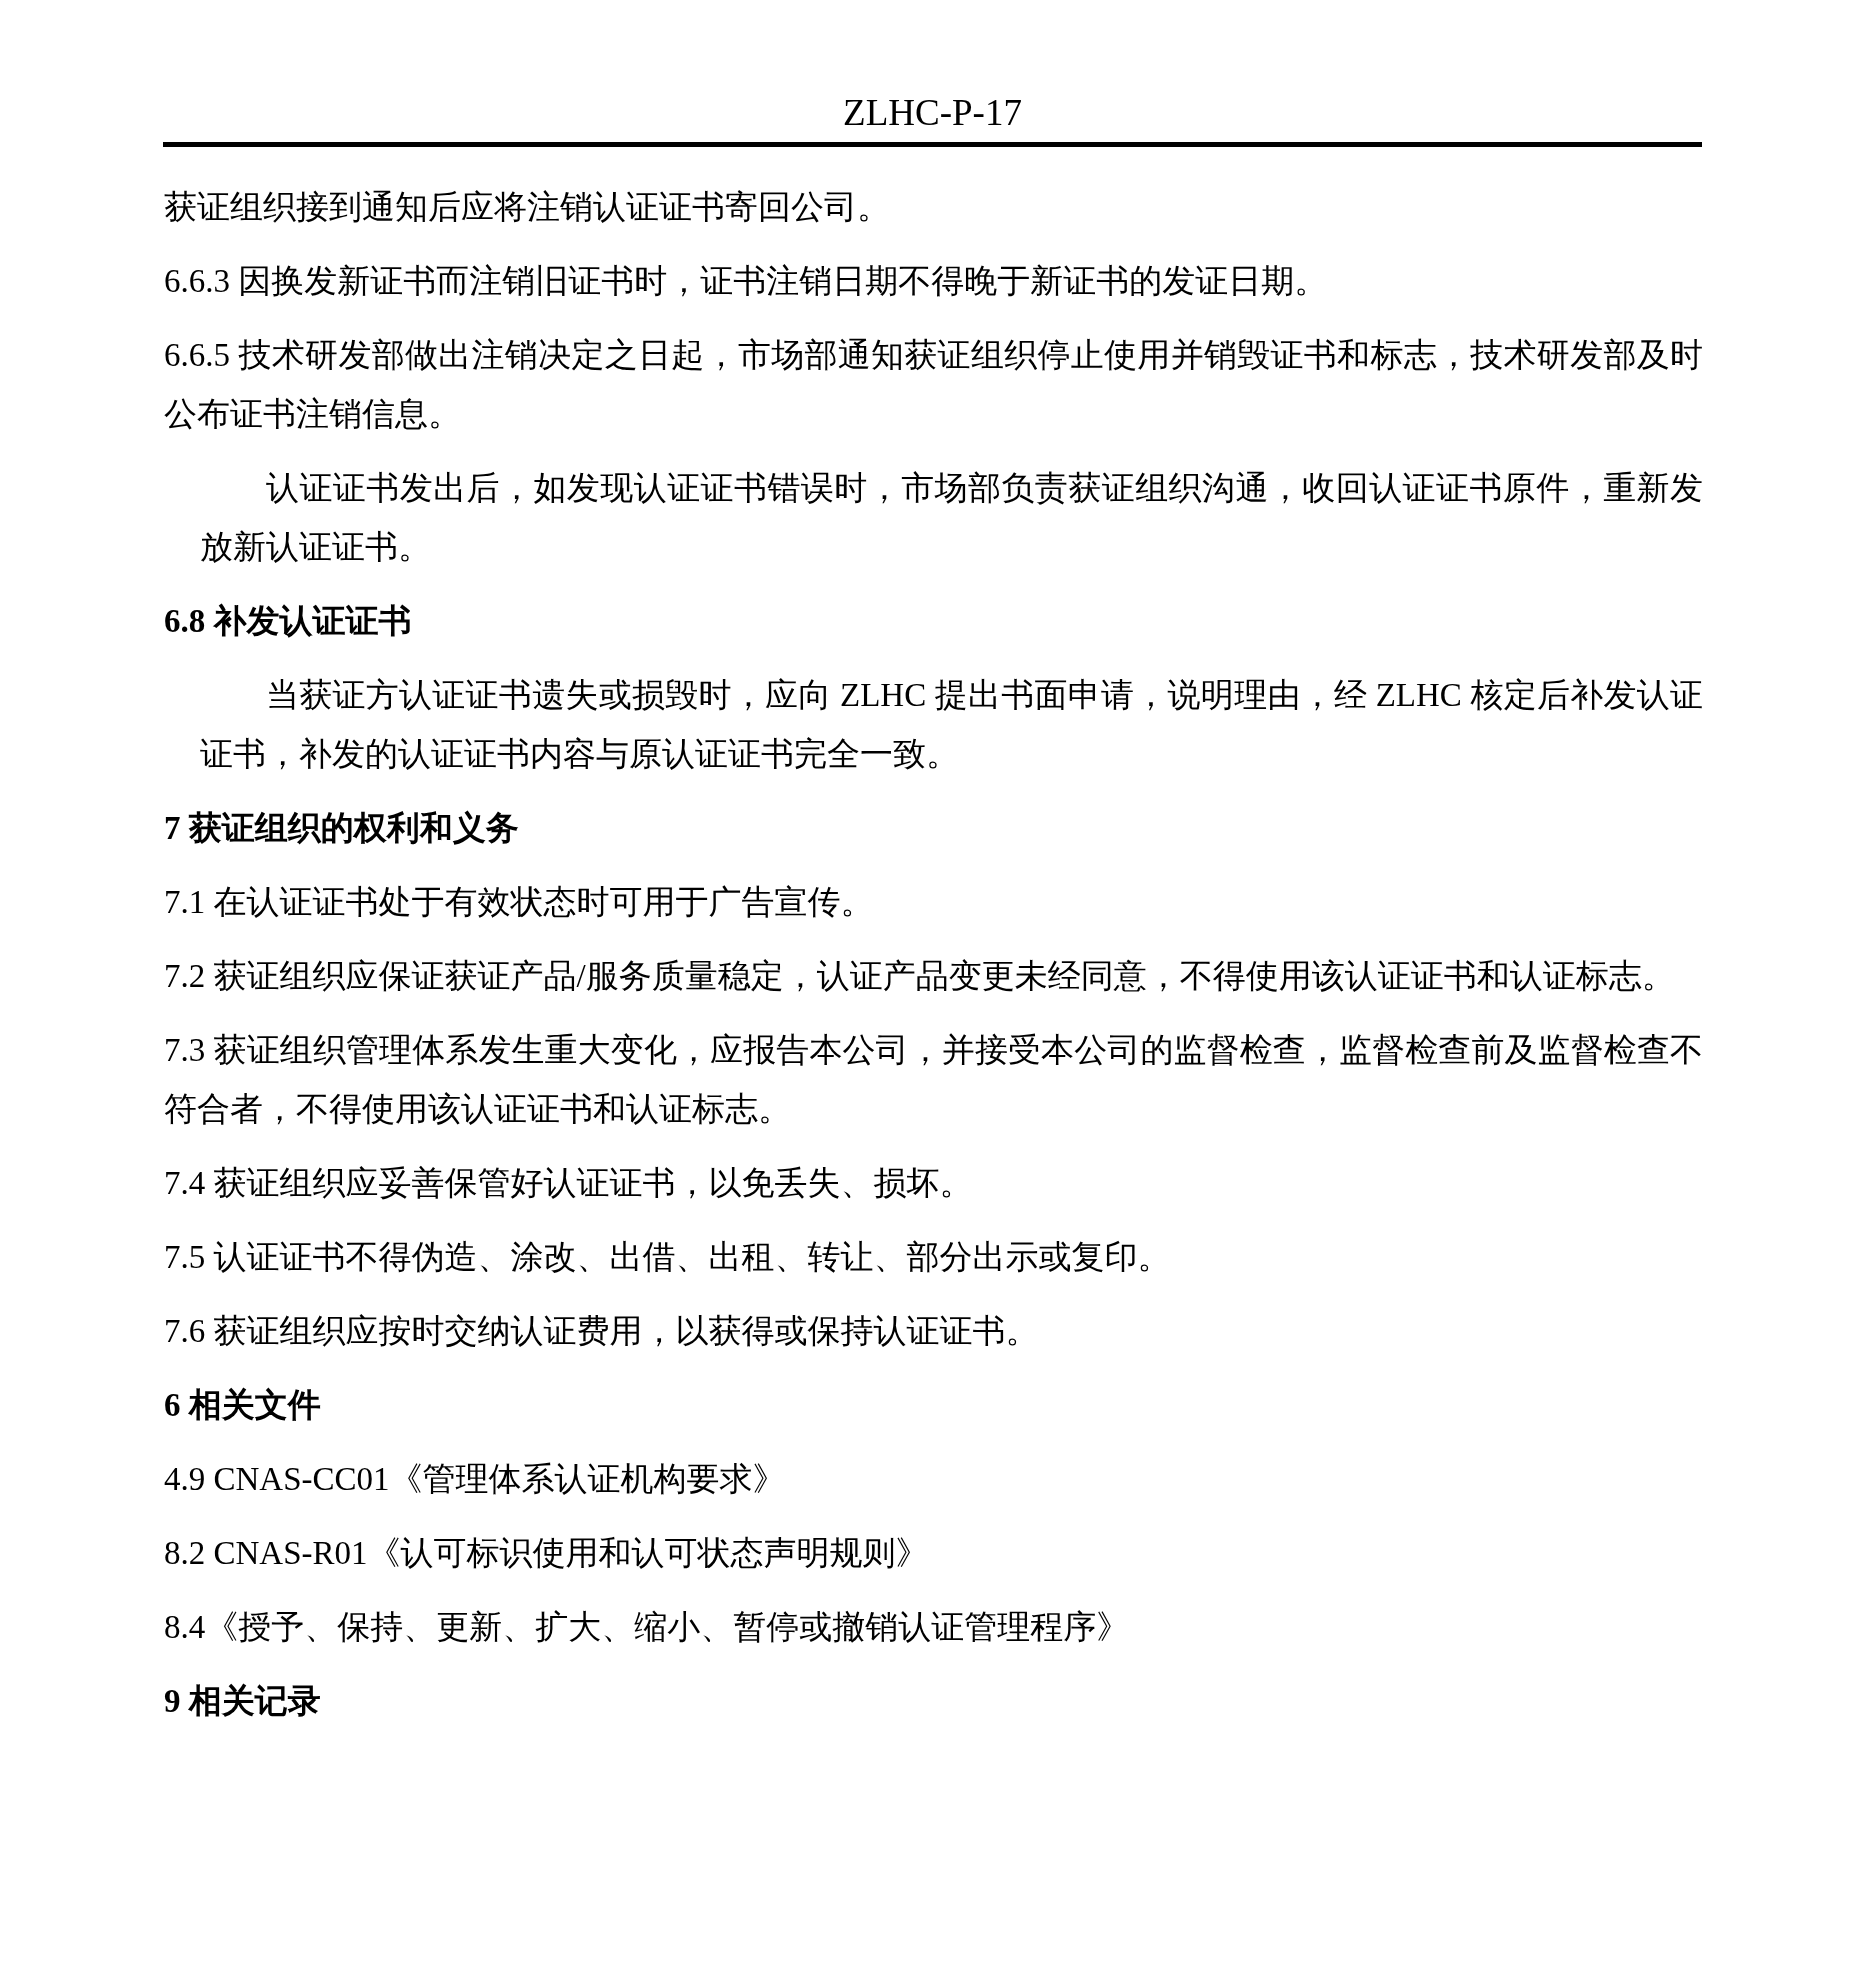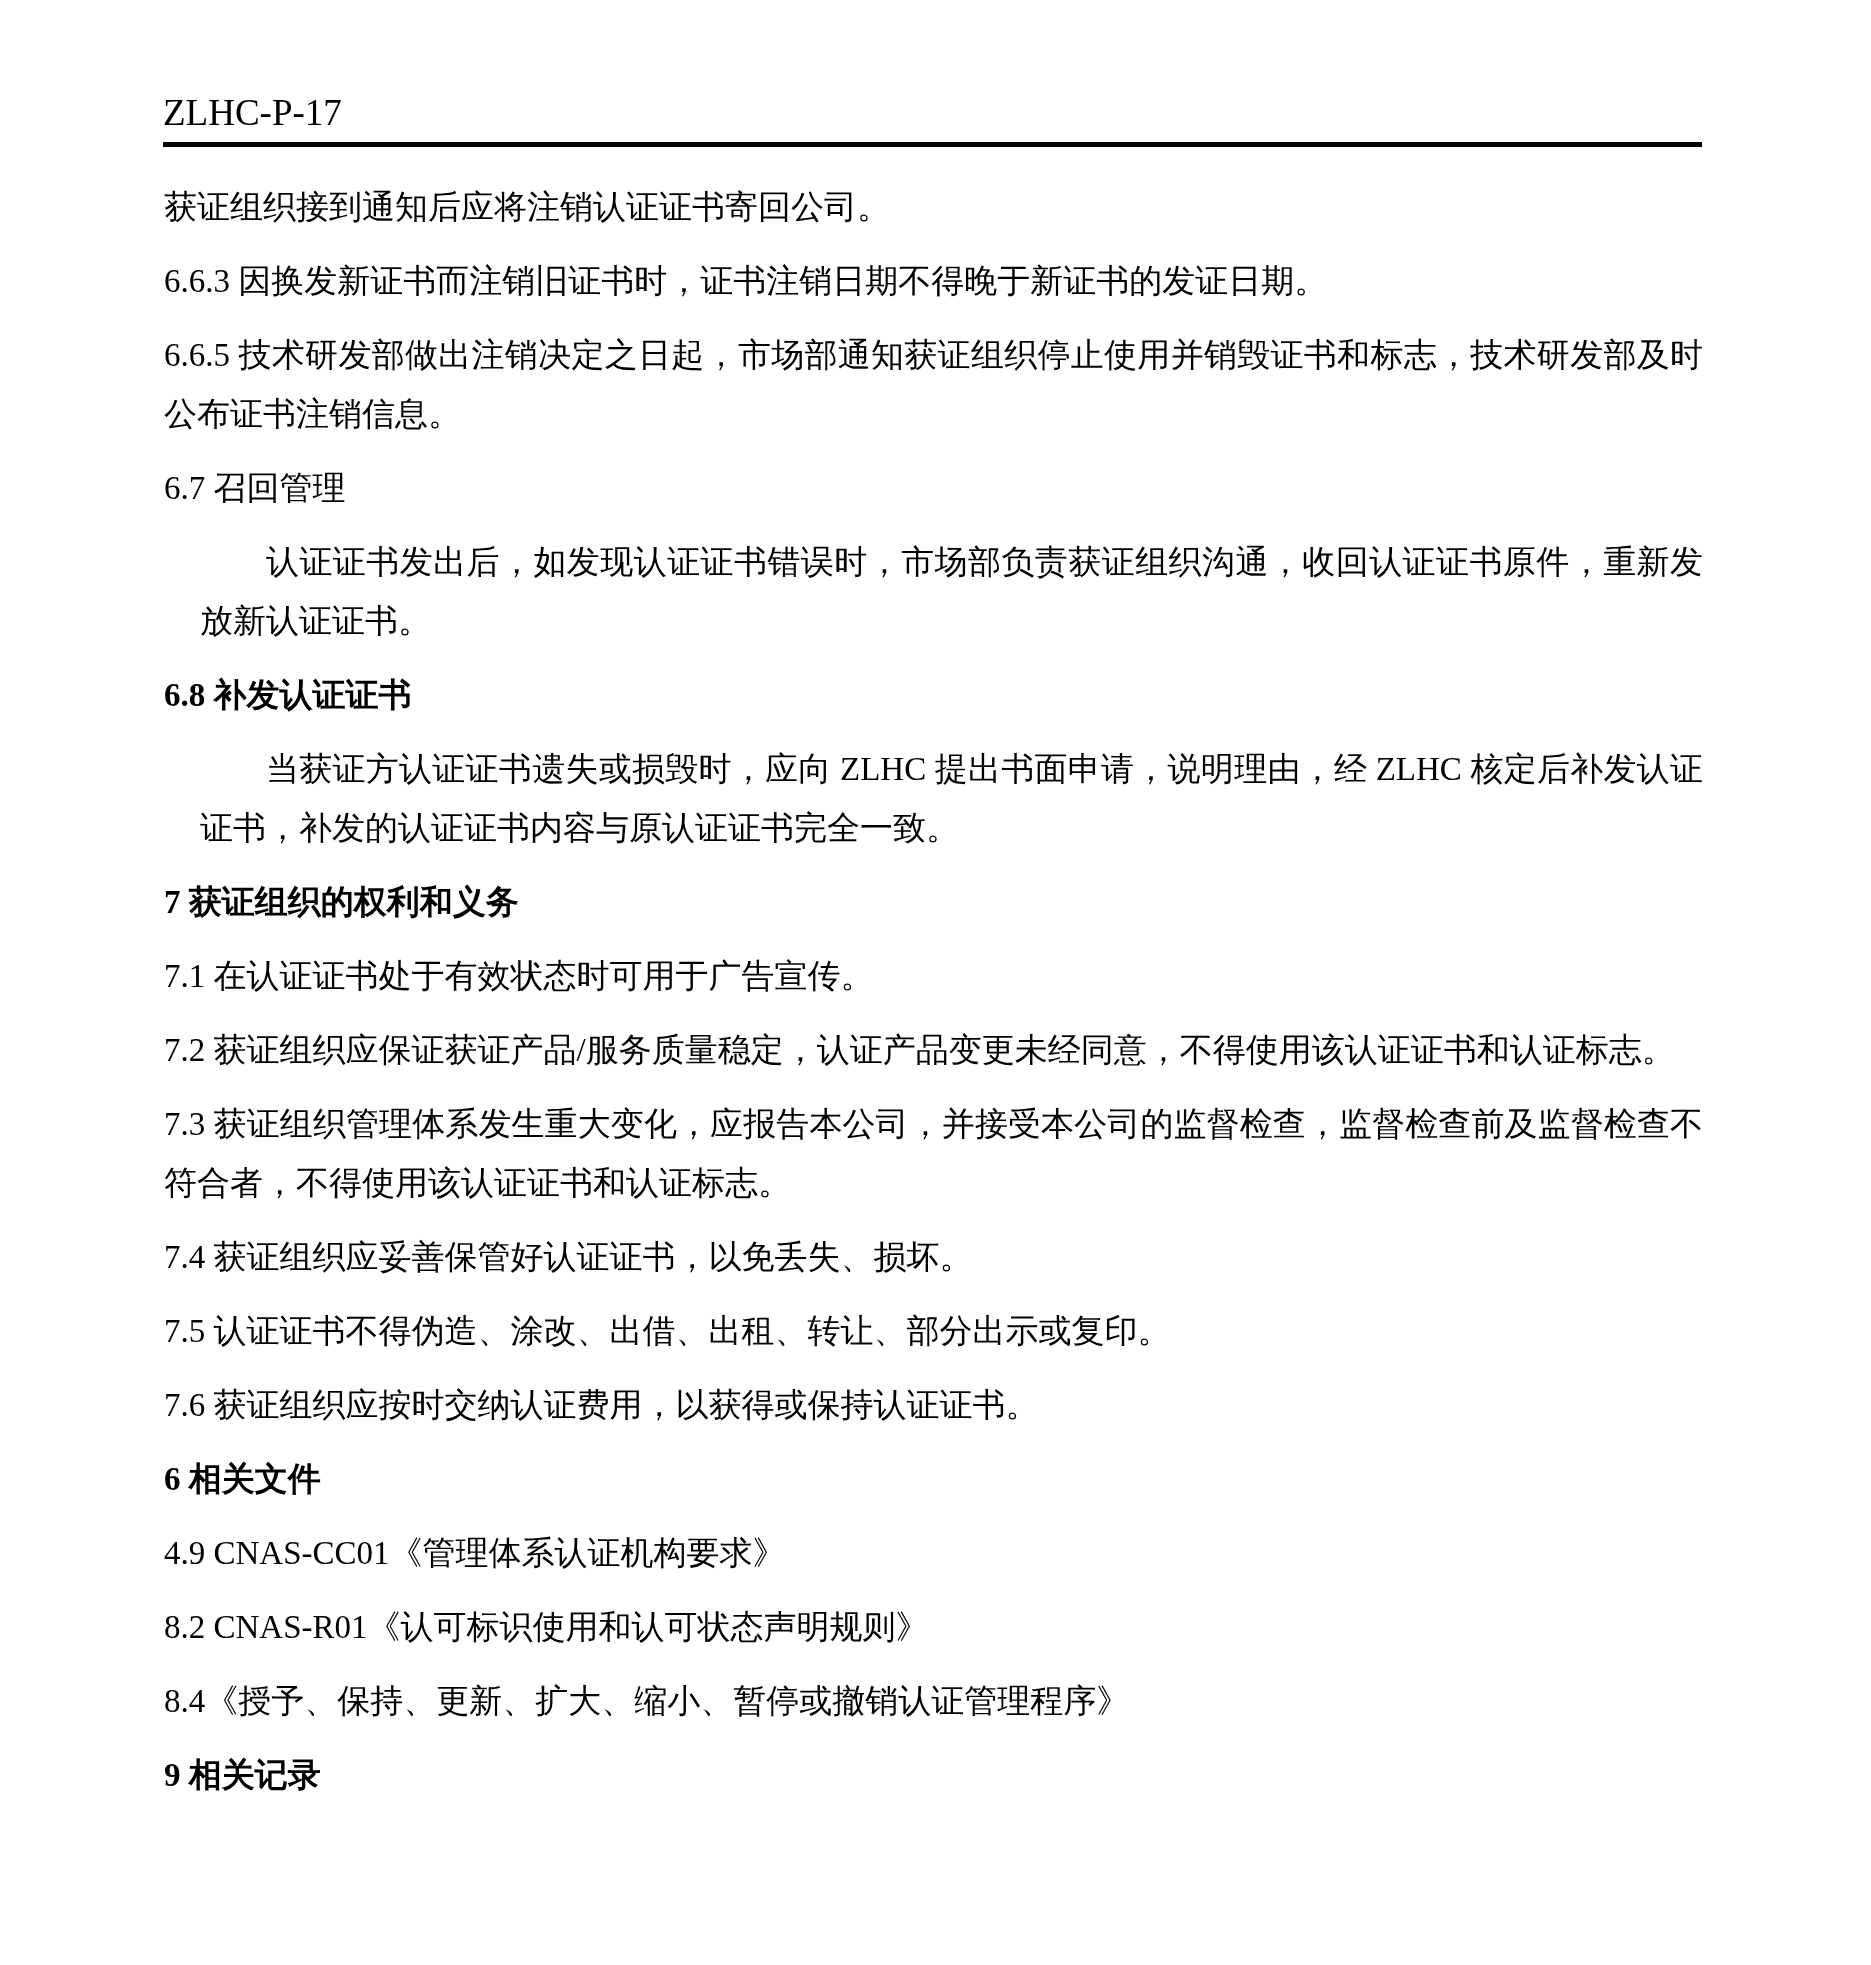--- a/index.html
+++ b/index.html
@@ -11,21 +11,21 @@
     position: relative;
     width: 1872px;
     height: 2647px;
     background: #ffffff;
     color: #000000;
     font-family: "Liberation Serif", "DejaVu Serif", serif;
     overflow: hidden;
   }
   .doc-header {
     padding: 92px 170px 0 163px;
-    text-align: left;
+    text-align: center;
     font-size: 37px;
     line-height: 1.15;
   }
   .header-rule {
     margin: 7px 170px 0 163px;
     border-bottom: 5.1px solid #000000;
     height: 0;
   }
   .doc-main {
     margin: 31px 169px 0 164px;
@@ -47,21 +47,20 @@
 </head>
 <body>
 
 <div class="page">
   <div class="doc-header">ZLHC-P-17</div>
   <div class="header-rule"></div>
   <main class="doc-main">
       <p>获证组织接到通知后应将注销认证证书寄回公司。</p>
       <p>6.6.3 因换发新证书而注销旧证书时，证书注销日期不得晚于新证书的发证日期。</p>
       <p>6.6.5 技术研发部做出注销决定之日起，市场部通知获证组织停止使用并销毁证书和标志，技术研发部及时公布证书注销信息。</p>
-      <p>6.7 召回管理</p>
       <p class="indent">认证证书发出后，如发现认证证书错误时，市场部负责获证组织沟通，收回认证证书原件，重新发放新认证证书。</p>
       <p class="heading">6.8 补发认证证书</p>
       <p class="indent">当获证方认证证书遗失或损毁时，应向 ZLHC 提出书面申请，说明理由，经 ZLHC 核定后补发认证证书，补发的认证证书内容与原认证证书完全一致。</p>
       <p class="heading">7 获证组织的权利和义务</p>
       <p>7.1 在认证证书处于有效状态时可用于广告宣传。</p>
       <p>7.2 获证组织应保证获证产品/服务质量稳定，认证产品变更未经同意，不得使用该认证证书和认证标志。</p>
       <p>7.3 获证组织管理体系发生重大变化，应报告本公司，并接受本公司的监督检查，监督检查前及监督检查不符合者，不得使用该认证证书和认证标志。</p>
       <p>7.4 获证组织应妥善保管好认证证书，以免丢失、损坏。</p>
       <p>7.5 认证证书不得伪造、涂改、出借、出租、转让、部分出示或复印。</p>
       <p>7.6 获证组织应按时交纳认证费用，以获得或保持认证证书。</p>

